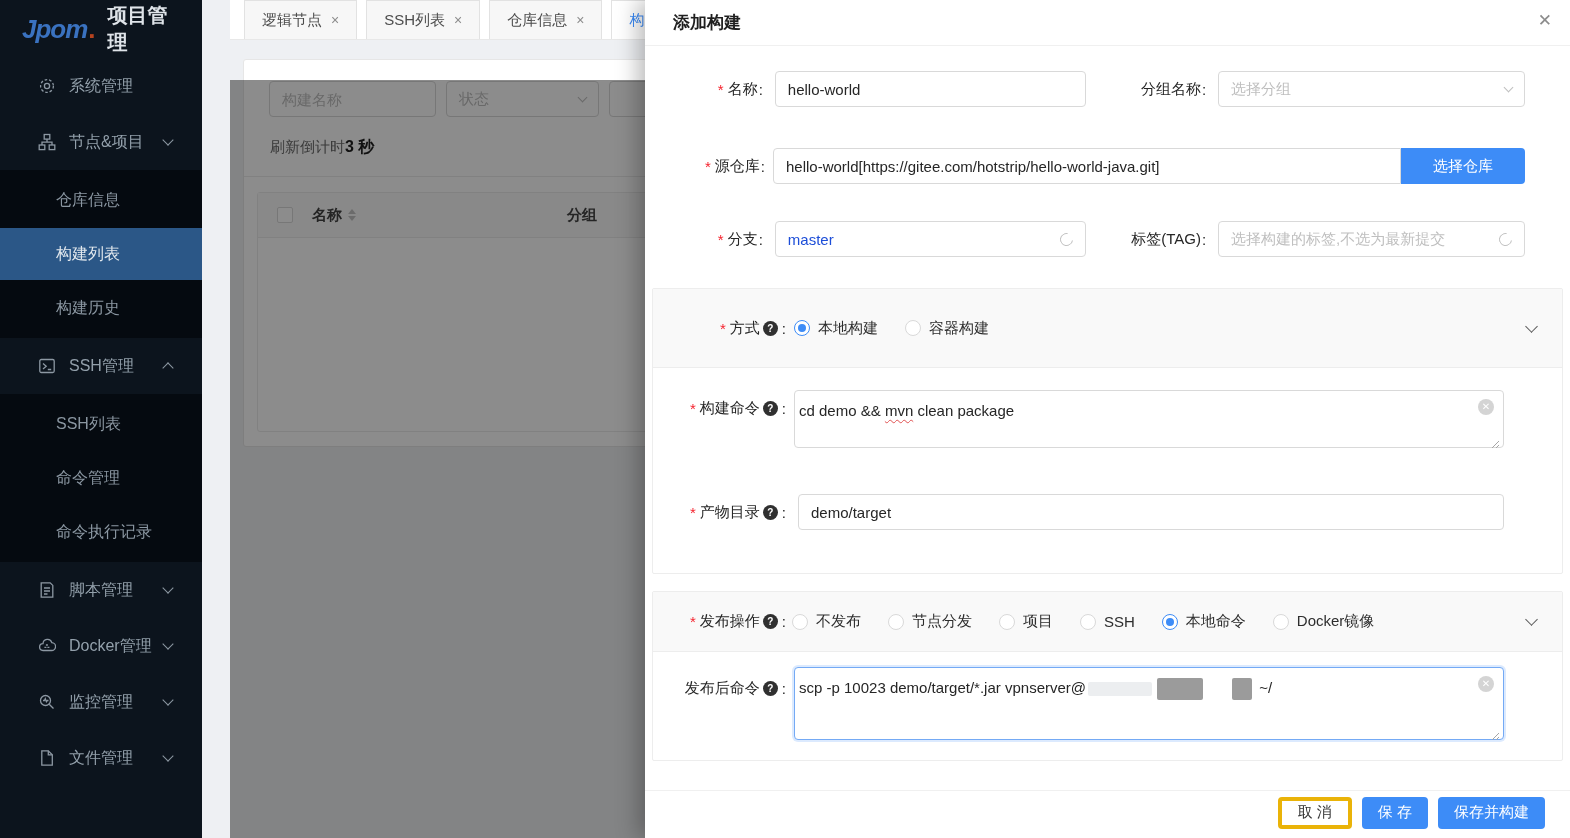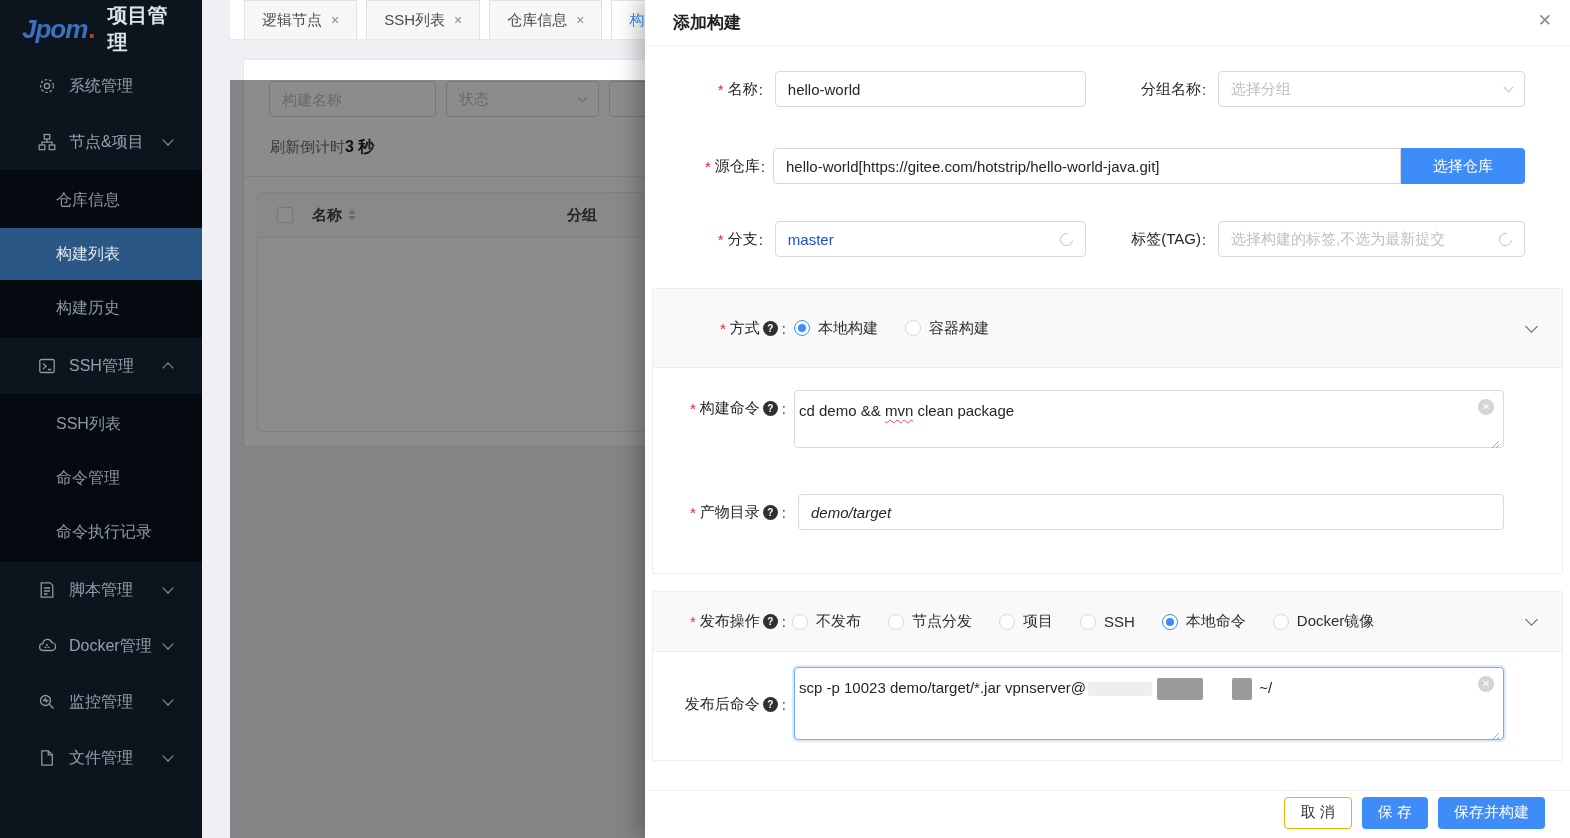--- a/index.html
+++ b/index.html
@@ -121,21 +121,21 @@
     border-radius:50%; background:#d4d4d4; color:#fff; font-size:10px;
     line-height:16px; text-align:center; cursor:pointer; }
   .resize-h { position:absolute; right:4px; bottom:4px; width:9px; height:9px; }
   .redact-light { display:inline-block; width:64px; height:14px; background:#eceef0;
     border-radius:2px; vertical-align:middle; margin:0 2px; }
   .redact-dark { display:inline-block; width:46px; height:22px; background:#9b9b9b;
     border-radius:2px; vertical-align:middle; margin:0 3px; }
   .redact-dark.small { width:20px; margin-left:26px; }
   .modal-footer { flex:0 0 48px; display:flex; align-items:center; justify-content:flex-end;
     gap:10px; border-top:1px solid #f0f0f0; padding:0 25px 4px 0; background:#fff; }
-  .btn-default { background:#fff; border:1px solid #eab308; color:#333;
+  .btn-default { background:#fff; border:4px solid #eab308; color:#333;
     border-radius:4px; height:32px; padding:0 16px; font-size:15px; }
   .btn-f { height:32px; padding:0 16px; border-radius:4px; font-size:15px; }
 </style>
 </head>
 <body>
 
 <div class="screen">
 
   <aside class="sidebar">
     <div class="logo-row">
@@ -400,21 +400,21 @@
               </span>
             </div>
           </div>
           <div class="frow">
             <span class="flabel wq">
               <span class="req">*</span>
               <span>产物目录</span>
               <span class="qmark">?</span>
               <span class="colon">:</span>
             </span>
-            <input class="inp ctl" style="flex: 1 1 0%; font-style: italic;" value="demo/target">
+            <input class="inp ctl" style="flex: 1 1 0%;" value="demo/target">
           </div>
         </div>
       </div>
 
       <div class="panel" style="margin-top:17px">
         <div class="panel-h h2">
           <span class="flabel wq">
             <span class="req">*</span>
             <span>发布操作</span>
             <span class="qmark">?</span>
@@ -442,21 +442,21 @@
             <span>本地命令</span>
           </label>
           <label class="radio">
             <span class="rdot"></span>
             <span>Docker镜像</span>
           </label>
           <span class="panel-chev"></span>
         </div>
         <div class="panel-b2">
           <div class="frow" style="align-items:flex-start">
-            <span class="flabel wq" style="margin-top:28px">
+            <span class="flabel wq" style="margin-top:12px">
               <span>发布后命令</span>
               <span class="qmark">?</span>
               <span class="colon">:</span>
             </span>
             <div class="ta-wrap">
               <div class="ta tall focused"><span>scp -p 10023 demo/target/*.jar vpnserver@</span><span class="redact-light"></span><span class="redact-dark"></span><span class="redact-dark small"></span> <span>~/</span></div>
               <span class="clear-icon">✕</span>
               <span class="resize-h">
                 <svg viewBox="0 0 9 9" width="9" height="9">
                     <path d="M8 1L1 8M8 5L5 8" stroke="#a6a6a6" stroke-width="1"></path>

